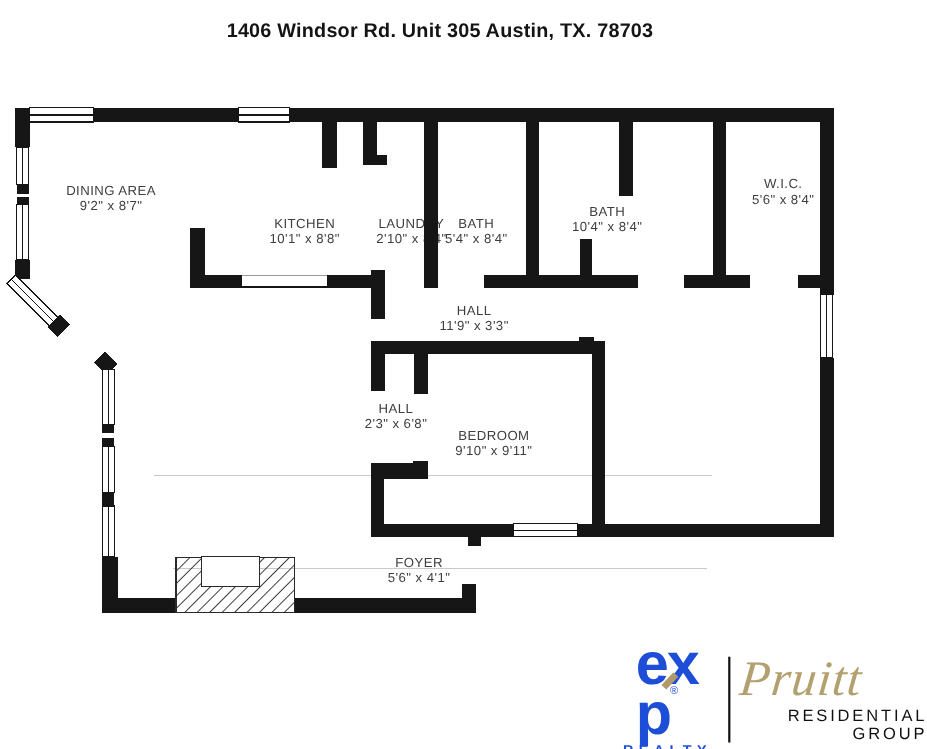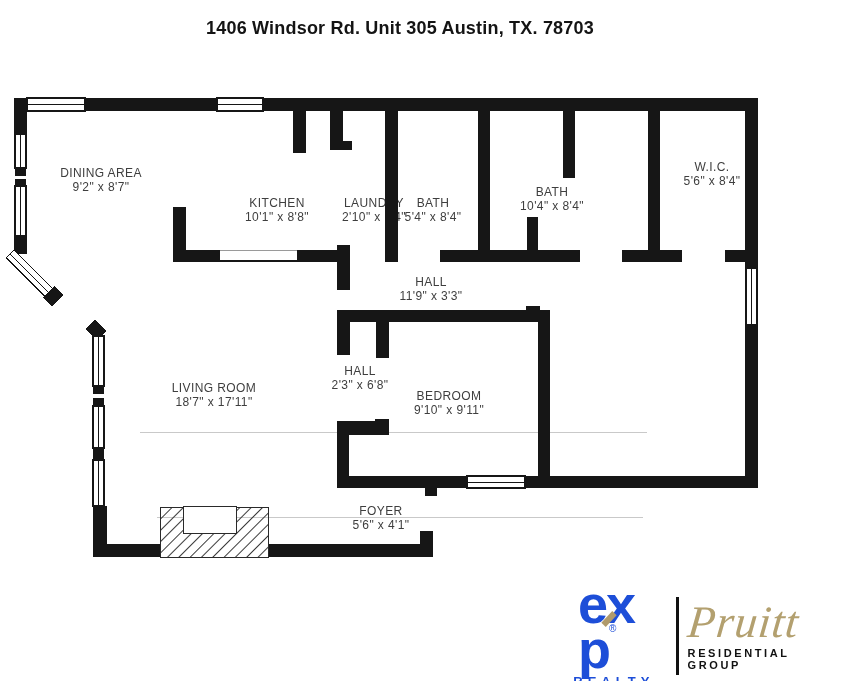--- a/index.html
+++ b/index.html
@@ -41,21 +41,21 @@
   }
   .reg{font-size:10px;font-weight:400;vertical-align:top;position:relative;top:-2px;letter-spacing:0;}
   .realty{font-size:13px;font-weight:700;letter-spacing:5px;color:#1d4ed8;margin:3px 4px 1px 5px;}
   .luxury{font-size:23px;font-weight:400;letter-spacing:7px;color:#b09a6c;margin-left:7px;}
   .logo-divider{width:3px;height:78px;background:#111;margin:0 9px 0 7px;}
   .logo-right{display:flex;flex-direction:column;align-items:flex-start;}
   .script-name{
     font-family:"Liberation Serif",serif;font-style:italic;font-size:45px;line-height:.95;
     color:#b3a06f;transform:skewX(-6deg);letter-spacing:1px;
   }
-  .group{font-size:11px;font-weight:700;letter-spacing:2.6px;color:#111;margin-top:4px;}
+  .group{font-size:15px;font-weight:400;letter-spacing:2.6px;color:#111;margin-top:4px;text-align:right;}
 </style>
 </head>
 <body>
 
 <div class="title">1406 Windsor Rd. Unit 305 Austin, TX. 78703</div>
 
 <div class="plan">
 
   <div class="lbl" id="lbl-dining">
     <div>DINING AREA</div>
@@ -81,24 +81,20 @@
     <div>W.I.C.</div>
     <div>5'6" x 8'4"</div>
   </div>
   <div class="lbl" id="lbl-hall-upper">
     <div>HALL</div>
     <div>11'9" x 3'3"</div>
   </div>
   <div class="lbl" id="lbl-hall-lower">
     <div>HALL</div>
     <div>2'3" x 6'8"</div>
-  </div>
-  <div class="lbl" id="lbl-living">
-    <div>LIVING ROOM</div>
-    <div>18'7" x 17'11"</div>
   </div>
   <div class="lbl" id="lbl-bedroom">
     <div>BEDROOM</div>
     <div>9'10" x 9'11"</div>
   </div>
   <div class="lbl" id="lbl-foyer">
     <div>FOYER</div>
     <div>5'6" x 4'1"</div>
   </div>
 

